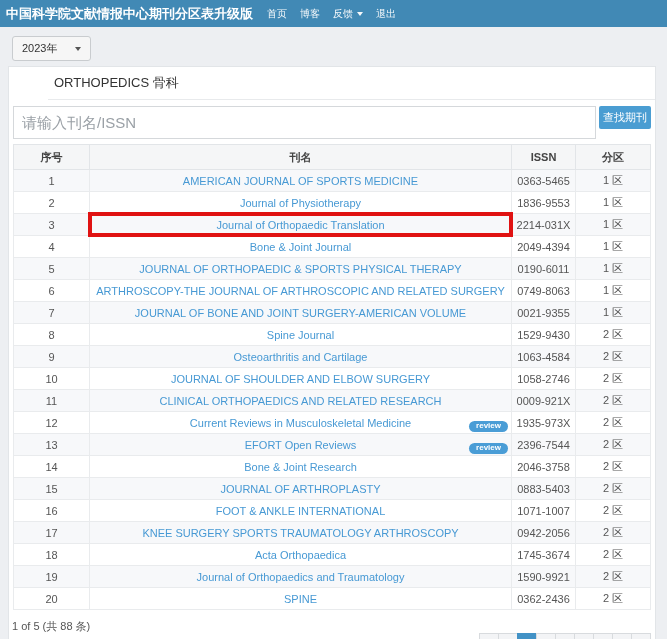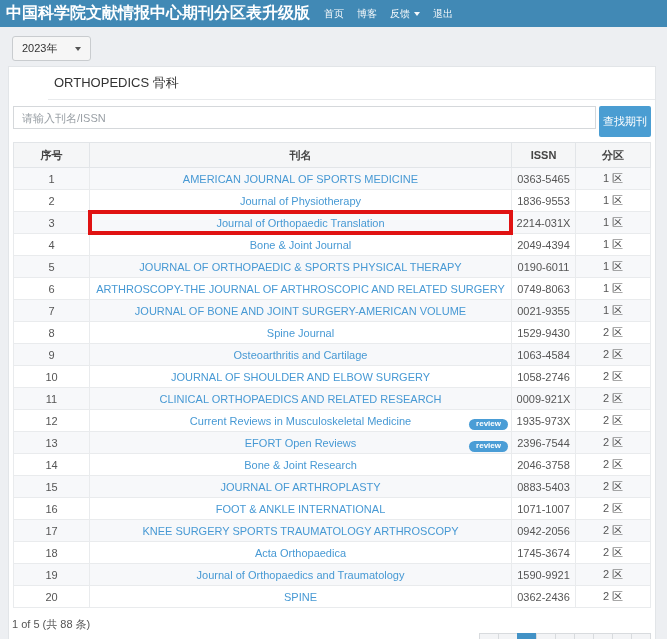--- a/index.html
+++ b/index.html
@@ -6,21 +6,21 @@
   html, body {
     width: 667px; height: 639px; overflow: hidden;
     font-family: "Liberation Sans", "DejaVu Sans", sans-serif;
     background: #edeff2;
   }
   
   .navbar {
     height: 27px; background: #4189b5; display: flex; align-items: center;
     padding: 0 6px; color: #fff;
   }
-  .brand { font-size: 16px; font-weight: bold; white-space: nowrap; }
+  .brand { font-size: 13px; font-weight: bold; white-space: nowrap; }
   .nav-menu { display: flex; margin-left: 14px; }
   .nav-item {
     font-size: 10px; color: rgba(255,255,255,.95); margin-right: 13px;
     display: inline-flex; align-items: center; cursor: pointer; white-space: nowrap;
   }
   .nav-caret {
     width: 0; height: 0; margin-left: 4px;
     border-left: 3.5px solid transparent; border-right: 3.5px solid transparent;
     border-top: 4px solid rgba(255,255,255,.95);
   }
@@ -41,26 +41,26 @@
     position: absolute; left: 8px; top: 66px; width: 648px; height: 586px;
     background: #fff; border: 1px solid #e2e5e8;
   }
   .panel-title {
     font-size: 13px; color: #333; padding: 7px 6px 7px 6px;
     border-bottom: 1px solid #e8eaec;
     margin-left: 39px;
   }
   .search-row { display: flex; padding: 6px 4px 3px 4px; }
   .search-input {
-    flex: 1; height: 23px; border: 1px solid #d5d8db; padding: 0 8px;
-    font-size: 11px; color: #555; outline: none;
+    flex: 1; height: 33px; border: 1px solid #d5d8db; padding: 0 8px;
+    font-size: 15px; color: #555; outline: none;
   }
   .search-input::placeholder { color: #9aa0a6; }
   .search-btn {
-    width: 52px; height: 31px; margin-left: 3px; background: #4a9dd2; color: #fff;
+    width: 52px; height: 23px; margin-left: 3px; background: #4a9dd2; color: #fff;
     border: none; border-radius: 2px; font-size: 11px; cursor: pointer;
     font-family: inherit;
   }
   
   table { border-collapse: collapse; width: calc(100% - 8px); margin: 2px 4px 0 4px; font-size: 11px; }
   th {
     background: #f5f6f7; border: 1px solid #e2e5e8; color: #444;
     font-weight: bold; height: 25px; text-align: center;
   }
   td {

